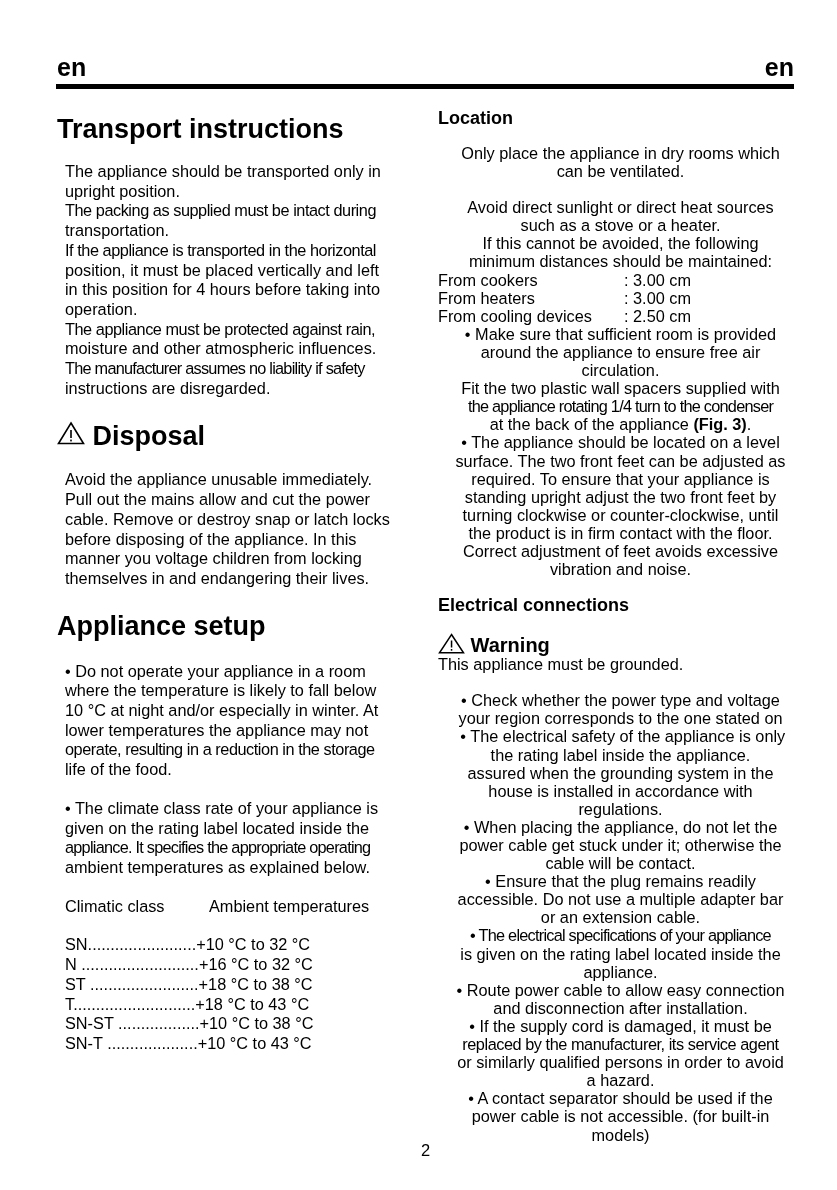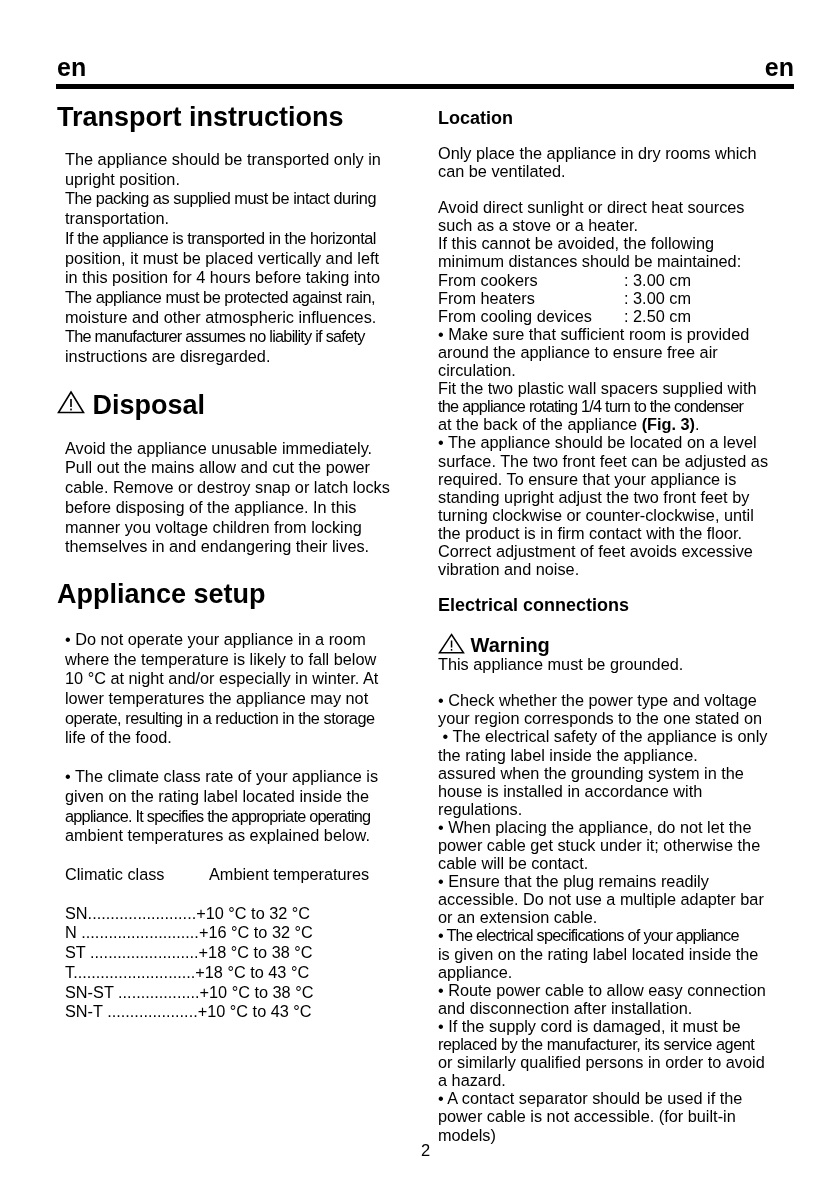--- a/index.html
+++ b/index.html
@@ -58,21 +58,21 @@
       margin: 8px;
     }
     .para .line { display: block; white-space: nowrap; }
     .tight { letter-spacing: -0.45px; }
     .tighter { letter-spacing: -0.75px; }
     .r-para {
       font-size: 16.3px;
       line-height: 18.1px;
       margin: 0;
     }
-    .r-para .line { display: block; white-space: nowrap; }
+    .r-para .line { display: block; white-space: nowrap; text-align: center; }
     .warn-tri {
       display: inline-block;
       vertical-align: baseline;
     }
     .climate-row { display: block; white-space: nowrap; }
     .climate-head {
       display: flex;
       white-space: nowrap;
     }
     .climate-head span:first-child { width: 144px; display: inline-block; }
@@ -91,29 +91,30 @@
 </head>
 <body>
 
 <div class="lang" id="lang-left">en</div>
 <div class="lang" id="lang-right">en</div>
 <div class="header-rule"></div>
 
 <div class="col col-left">
 
   <section>
-    <h1 class="section" style="margin-top:4px;">Transport instructions</h1>
+    <h1 class="section" style="margin-top:16px;">Transport instructions</h1>
     <div class="para" style="margin-top:16px;">
       <span class="line">The appliance should be transported only in</span>
       <span class="line">upright position.</span>
       <span class="line tight">The packing as supplied must be intact during</span>
       <span class="line">transportation.</span>
       <span class="line tight">If the appliance is transported in the horizontal</span>
       <span class="line">position, it must be placed vertically and left</span>
       <span class="line">in this position for 4 hours before taking into</span>
+      <span class="line">operation.</span>
       <span class="line tight">The appliance must be protected against rain,</span>
       <span class="line">moisture and other atmospheric influences.</span>
       <span class="line tighter">The manufacturer assumes no liability if safety</span>
       <span class="line">instructions are disregarded.</span>
     </div>
   </section>
 
   <section>
     <h1 class="section" style="margin-top:21px;">
       <span class="warn-tri">

